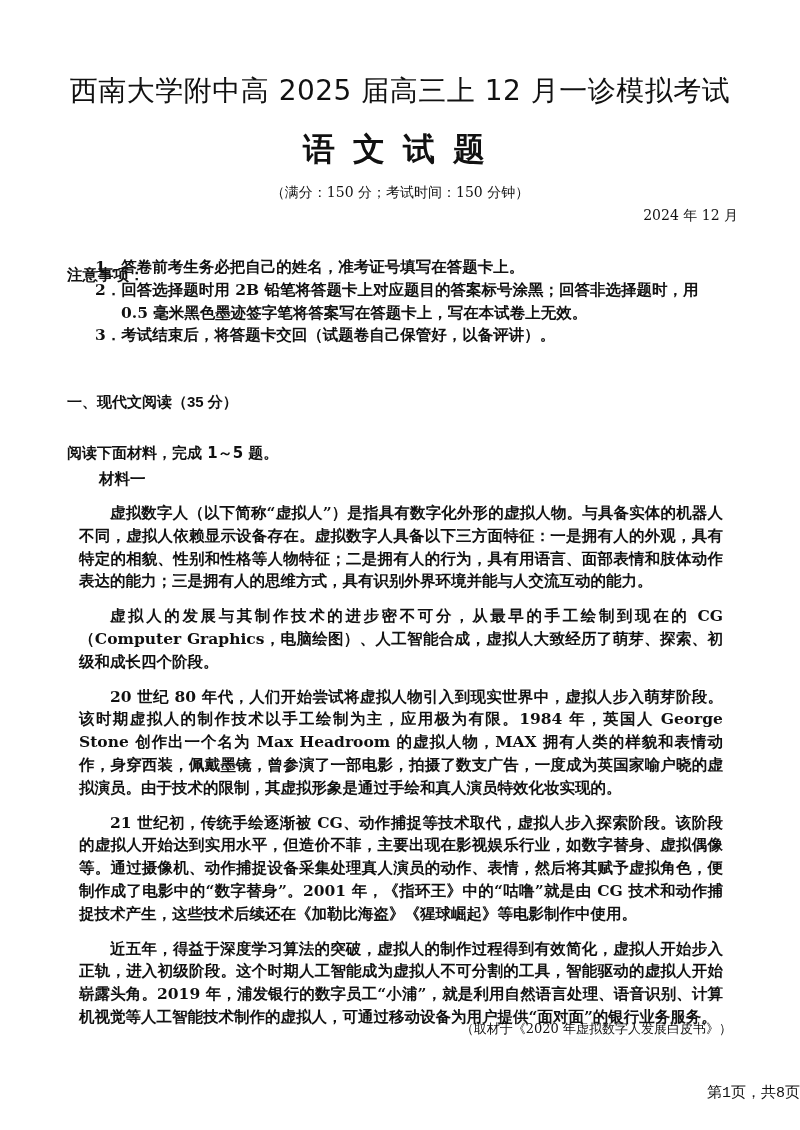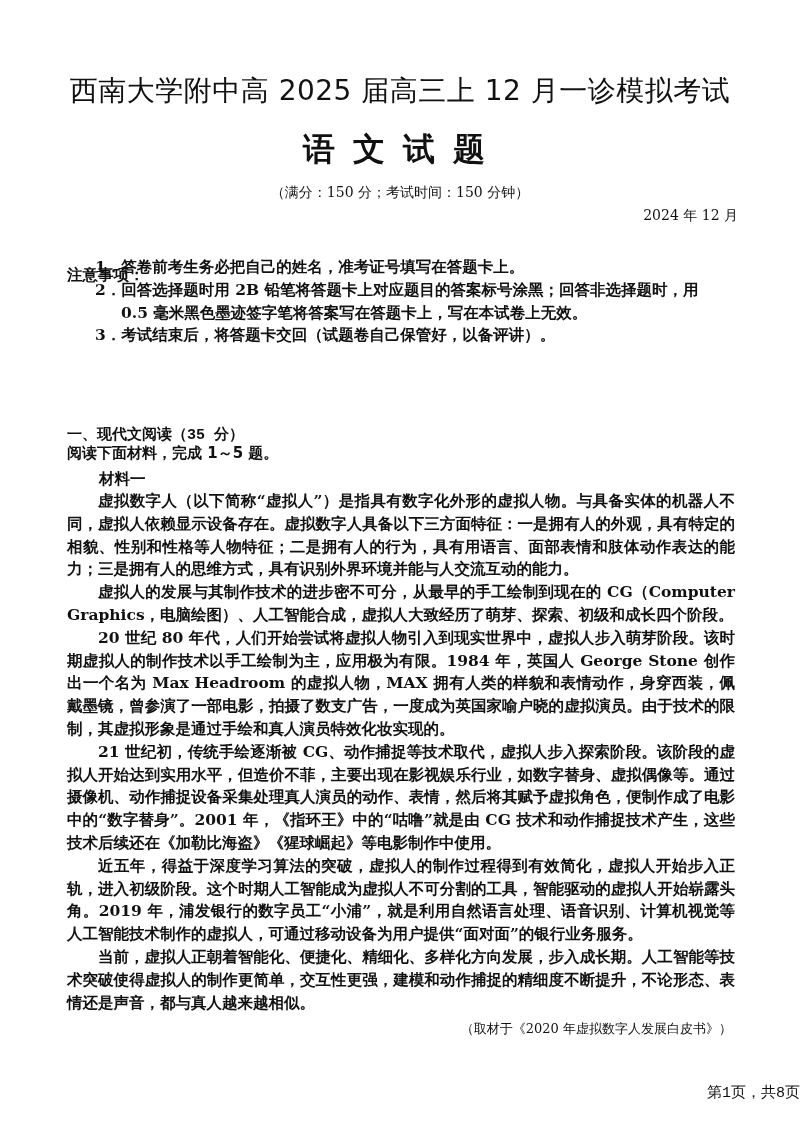--- a/index.html
+++ b/index.html
@@ -9,26 +9,26 @@
   .title-main { position: absolute; top: 72px; left: 0; width: 800px; text-align: center;
                 font-family: "DejaVu Sans", "Liberation Sans", sans-serif; font-size: 28px; letter-spacing: 0.5px; }
   .title-sub { position: absolute; top: 128px; left: 0; width: 800px; text-align: center;
                font-size: 32px; font-weight: bold; letter-spacing: 18px; padding-left: 6px; box-sizing: border-box; }
   .score-line { position: absolute; top: 184px; left: 0; width: 800px; text-align: center; font-size: 14px; }
   .date { position: absolute; top: 207px; right: 62px; font-size: 14px; }
   .block { position: absolute; left: 67px; width: 668px; font-size: 15.5px; line-height: 22.8px; font-weight: bold; }
   .notes-head { top: 232px; font-weight: bold; margin-top: 32px; }
   .note-item { padding-left: 26px; text-indent: -26px; margin-left: 28px; }
   .notes { top: 256px; width: 640px; }
-  .sec1 { top: 391px; font-family: Liberation Mono, monospace; font-weight: bold; font-size: 15px; margin-top: 34px; }
+  .sec1 { top: 391px; font-family: Liberation Sans, sans-serif; font-weight: bold; font-size: 15px; }
   .sec1a { top: 416px; font-family: "DejaVu Sans", "Liberation Sans", sans-serif; font-weight: bold; font-size: 15px; left: 62px; }
   .instr { top: 442px; font-family: "DejaVu Sans", "Liberation Sans", sans-serif; font-size: 15px; }
   .mat-head { top: 468px; font-weight: bold; left: 99px; }
   .body-text { top: 490px; text-align: justify; }
-  .body-text p { margin: 0; text-indent: 2em; text-align: justify; }
+  .body-text p { margin: 12px; text-indent: 2em; text-align: justify; }
   .source { position: absolute; top: 1020px; right: 68px; font-size: 13px; }
   .footer { position: absolute; top: 1083px; left: 0; width: 800px; text-align: right;
             font-family: Liberation Mono, monospace; font-size: 15px; }
 </style>
 </head>
 <body>
 
 <div class="page">
   <div class="title-main">西南大学附中高 2025 届高三上 12 月一诊模拟考试</div>
   <div class="title-sub">语文试题</div>
@@ -45,19 +45,18 @@
   <div class="block sec1">一、现代文阅读（35 分）</div>
   <div class="block instr">阅读下面材料，完成 1～5 题。</div>
   <div class="block mat-head">材料一</div>
 
   <div class="block body-text">
     <p>虚拟数字人（以下简称“虚拟人”）是指具有数字化外形的虚拟人物。与具备实体的机器人不同，虚拟人依赖显示设备存在。虚拟数字人具备以下三方面特征：一是拥有人的外观，具有特定的相貌、性别和性格等人物特征；二是拥有人的行为，具有用语言、面部表情和肢体动作表达的能力；三是拥有人的思维方式，具有识别外界环境并能与人交流互动的能力。</p>
     <p>虚拟人的发展与其制作技术的进步密不可分，从最早的手工绘制到现在的 CG（Computer Graphics，电脑绘图）、人工智能合成，虚拟人大致经历了萌芽、探索、初级和成长四个阶段。</p>
     <p>20 世纪 80 年代，人们开始尝试将虚拟人物引入到现实世界中，虚拟人步入萌芽阶段。该时期虚拟人的制作技术以手工绘制为主，应用极为有限。1984 年，英国人 George Stone 创作出一个名为 Max Headroom 的虚拟人物，MAX 拥有人类的样貌和表情动作，身穿西装，佩戴墨镜，曾参演了一部电影，拍摄了数支广告，一度成为英国家喻户晓的虚拟演员。由于技术的限制，其虚拟形象是通过手绘和真人演员特效化妆实现的。</p>
     <p>21 世纪初，传统手绘逐渐被 CG、动作捕捉等技术取代，虚拟人步入探索阶段。该阶段的虚拟人开始达到实用水平，但造价不菲，主要出现在影视娱乐行业，如数字替身、虚拟偶像等。通过摄像机、动作捕捉设备采集处理真人演员的动作、表情，然后将其赋予虚拟角色，便制作成了电影中的“数字替身”。2001 年，《指环王》中的“咕噜”就是由 CG 技术和动作捕捉技术产生，这些技术后续还在《加勒比海盗》《猩球崛起》等电影制作中使用。</p>
     <p>近五年，得益于深度学习算法的突破，虚拟人的制作过程得到有效简化，虚拟人开始步入正轨，进入初级阶段。这个时期人工智能成为虚拟人不可分割的工具，智能驱动的虚拟人开始崭露头角。2019 年，浦发银行的数字员工“小浦”，就是利用自然语言处理、语音识别、计算机视觉等人工智能技术制作的虚拟人，可通过移动设备为用户提供“面对面”的银行业务服务。</p>
-    <p>当前，虚拟人正朝着智能化、便捷化、精细化、多样化方向发展，步入成长期。人工智能等技术突破使得虚拟人的制作更简单，交互性更强，建模和动作捕捉的精细度不断提升，不论形态、表情还是声音，都与真人越来越相似。</p>
   </div>
 
   <div class="source">（取材于《2020 年虚拟数字人发展白皮书》）</div>
 
   <div class="footer">第1页，共8页</div>
 </div>
 
 </body></html>

